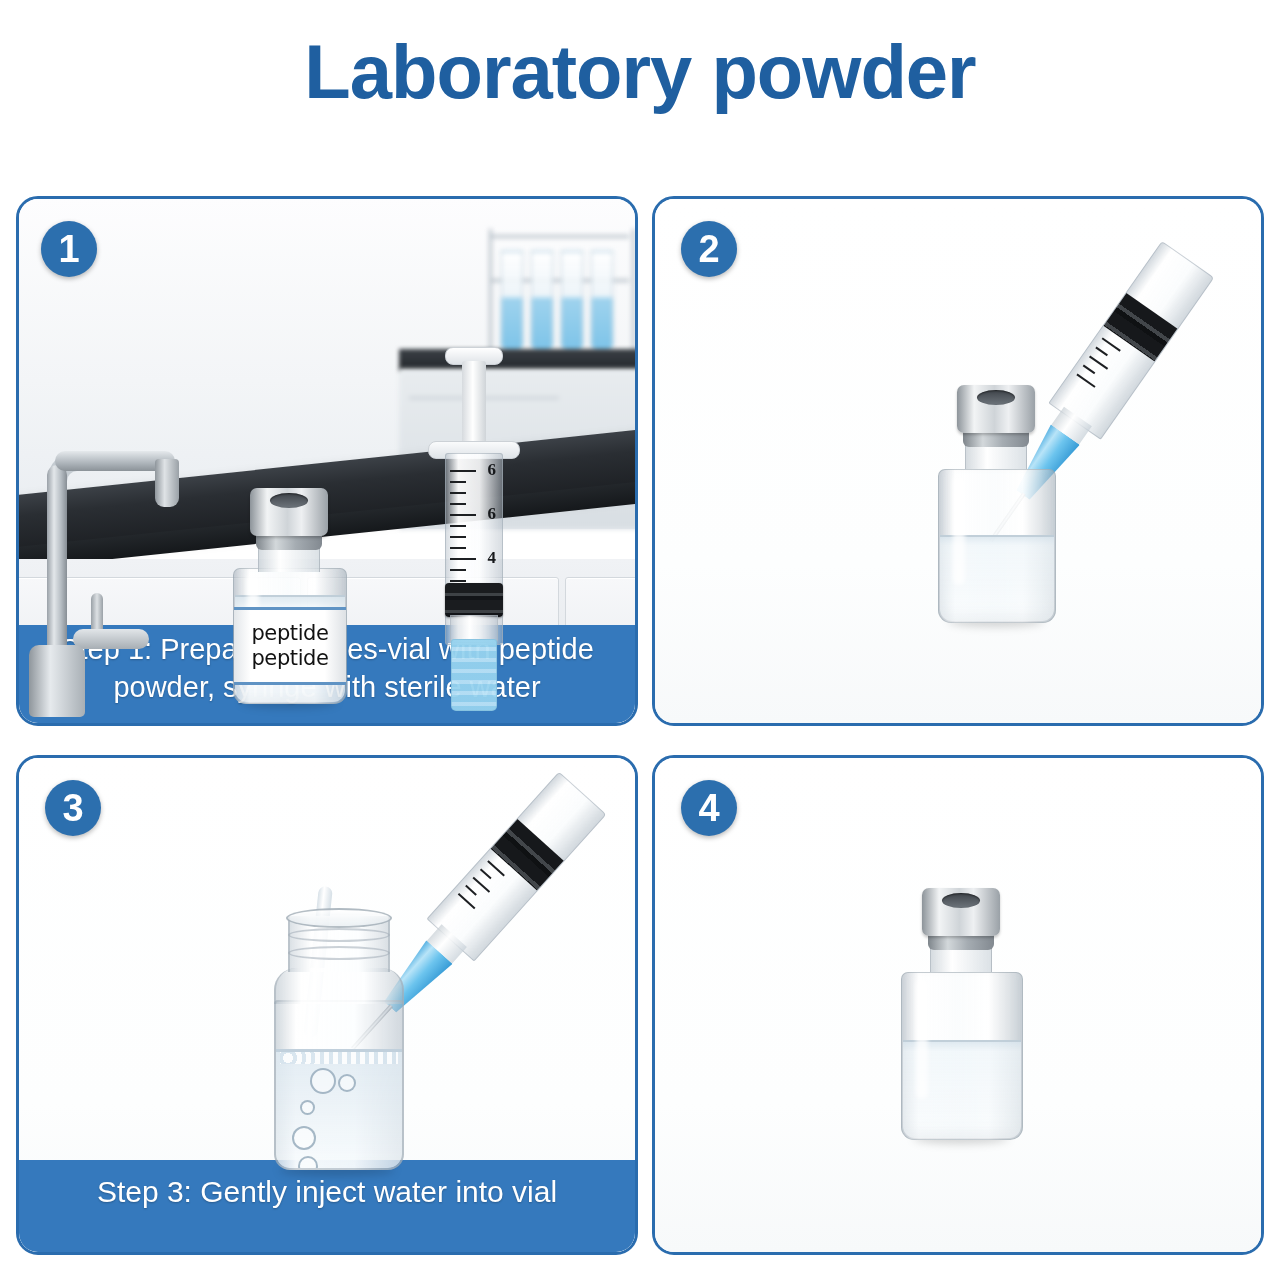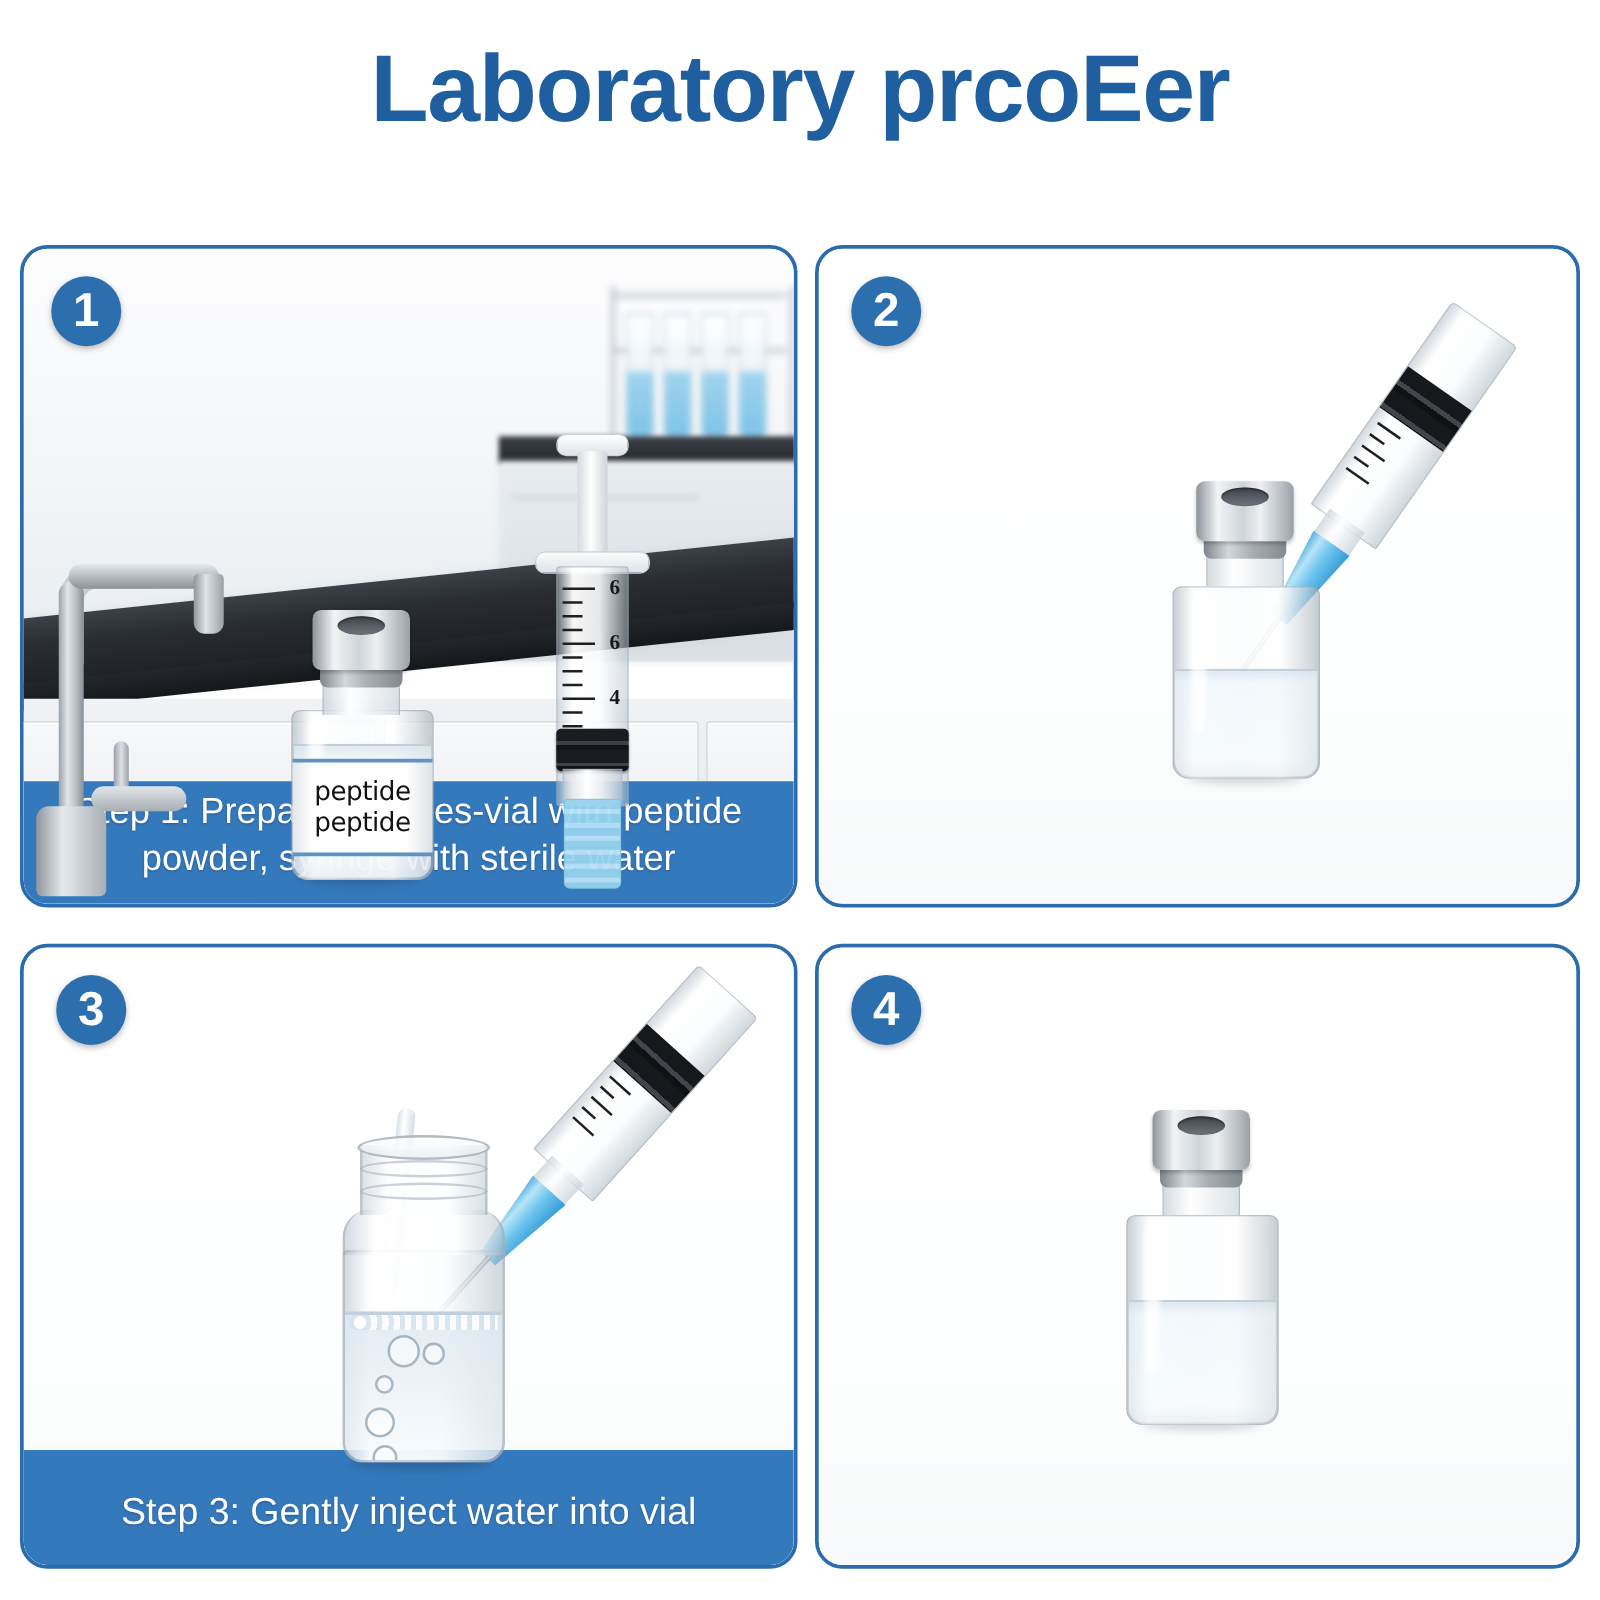--- a/index.html
+++ b/index.html
@@ -48,21 +48,21 @@
     color:#ffffff;
     font-size:30px;
     line-height:38px;
     text-align:center;
     padding:9px 10px 16px 10px;
     box-sizing:border-box;
     text-shadow:0 1px 2px rgba(0,0,0,.25);
   }
   #panel-1 .caption{height:98px;padding-top:5px;font-size:29px;}
   #panel-2 .caption{height:92px;padding-top:18px;}
-  #panel-3 .caption{height:92px;padding-top:31px;}
+  #panel-3 .caption{height:92px;padding-top:13px;}
   #panel-4 .caption{height:92px;padding-top:18px;}
 
   
   .badge{
     position:absolute;
     width:56px;height:56px;border-radius:50%;
     background:#2c6fae;
     color:#fff;
     font-size:38px;font-weight:700;
     display:flex;align-items:center;justify-content:center;
@@ -409,21 +409,21 @@
 
   
   .vial4{position:absolute;left:246px;top:130px;width:120px;height:250px;z-index:20;}
 
 </style>
 </head>
 <body>
 
 <div class="page">
 
-  <div class="title">Laboratory prcoEer</div>
+  <div class="title">Laboratory powder</div>
 
   <div class="panel" id="panel-1">
     <div class="scene">
 
       <div class="lab-wall"></div>
 
       <div class="rack">
         <div class="frame"></div>
         <div class="bar" style="top:6px;"></div>
         <div class="bar" style="top:50px;"></div>

